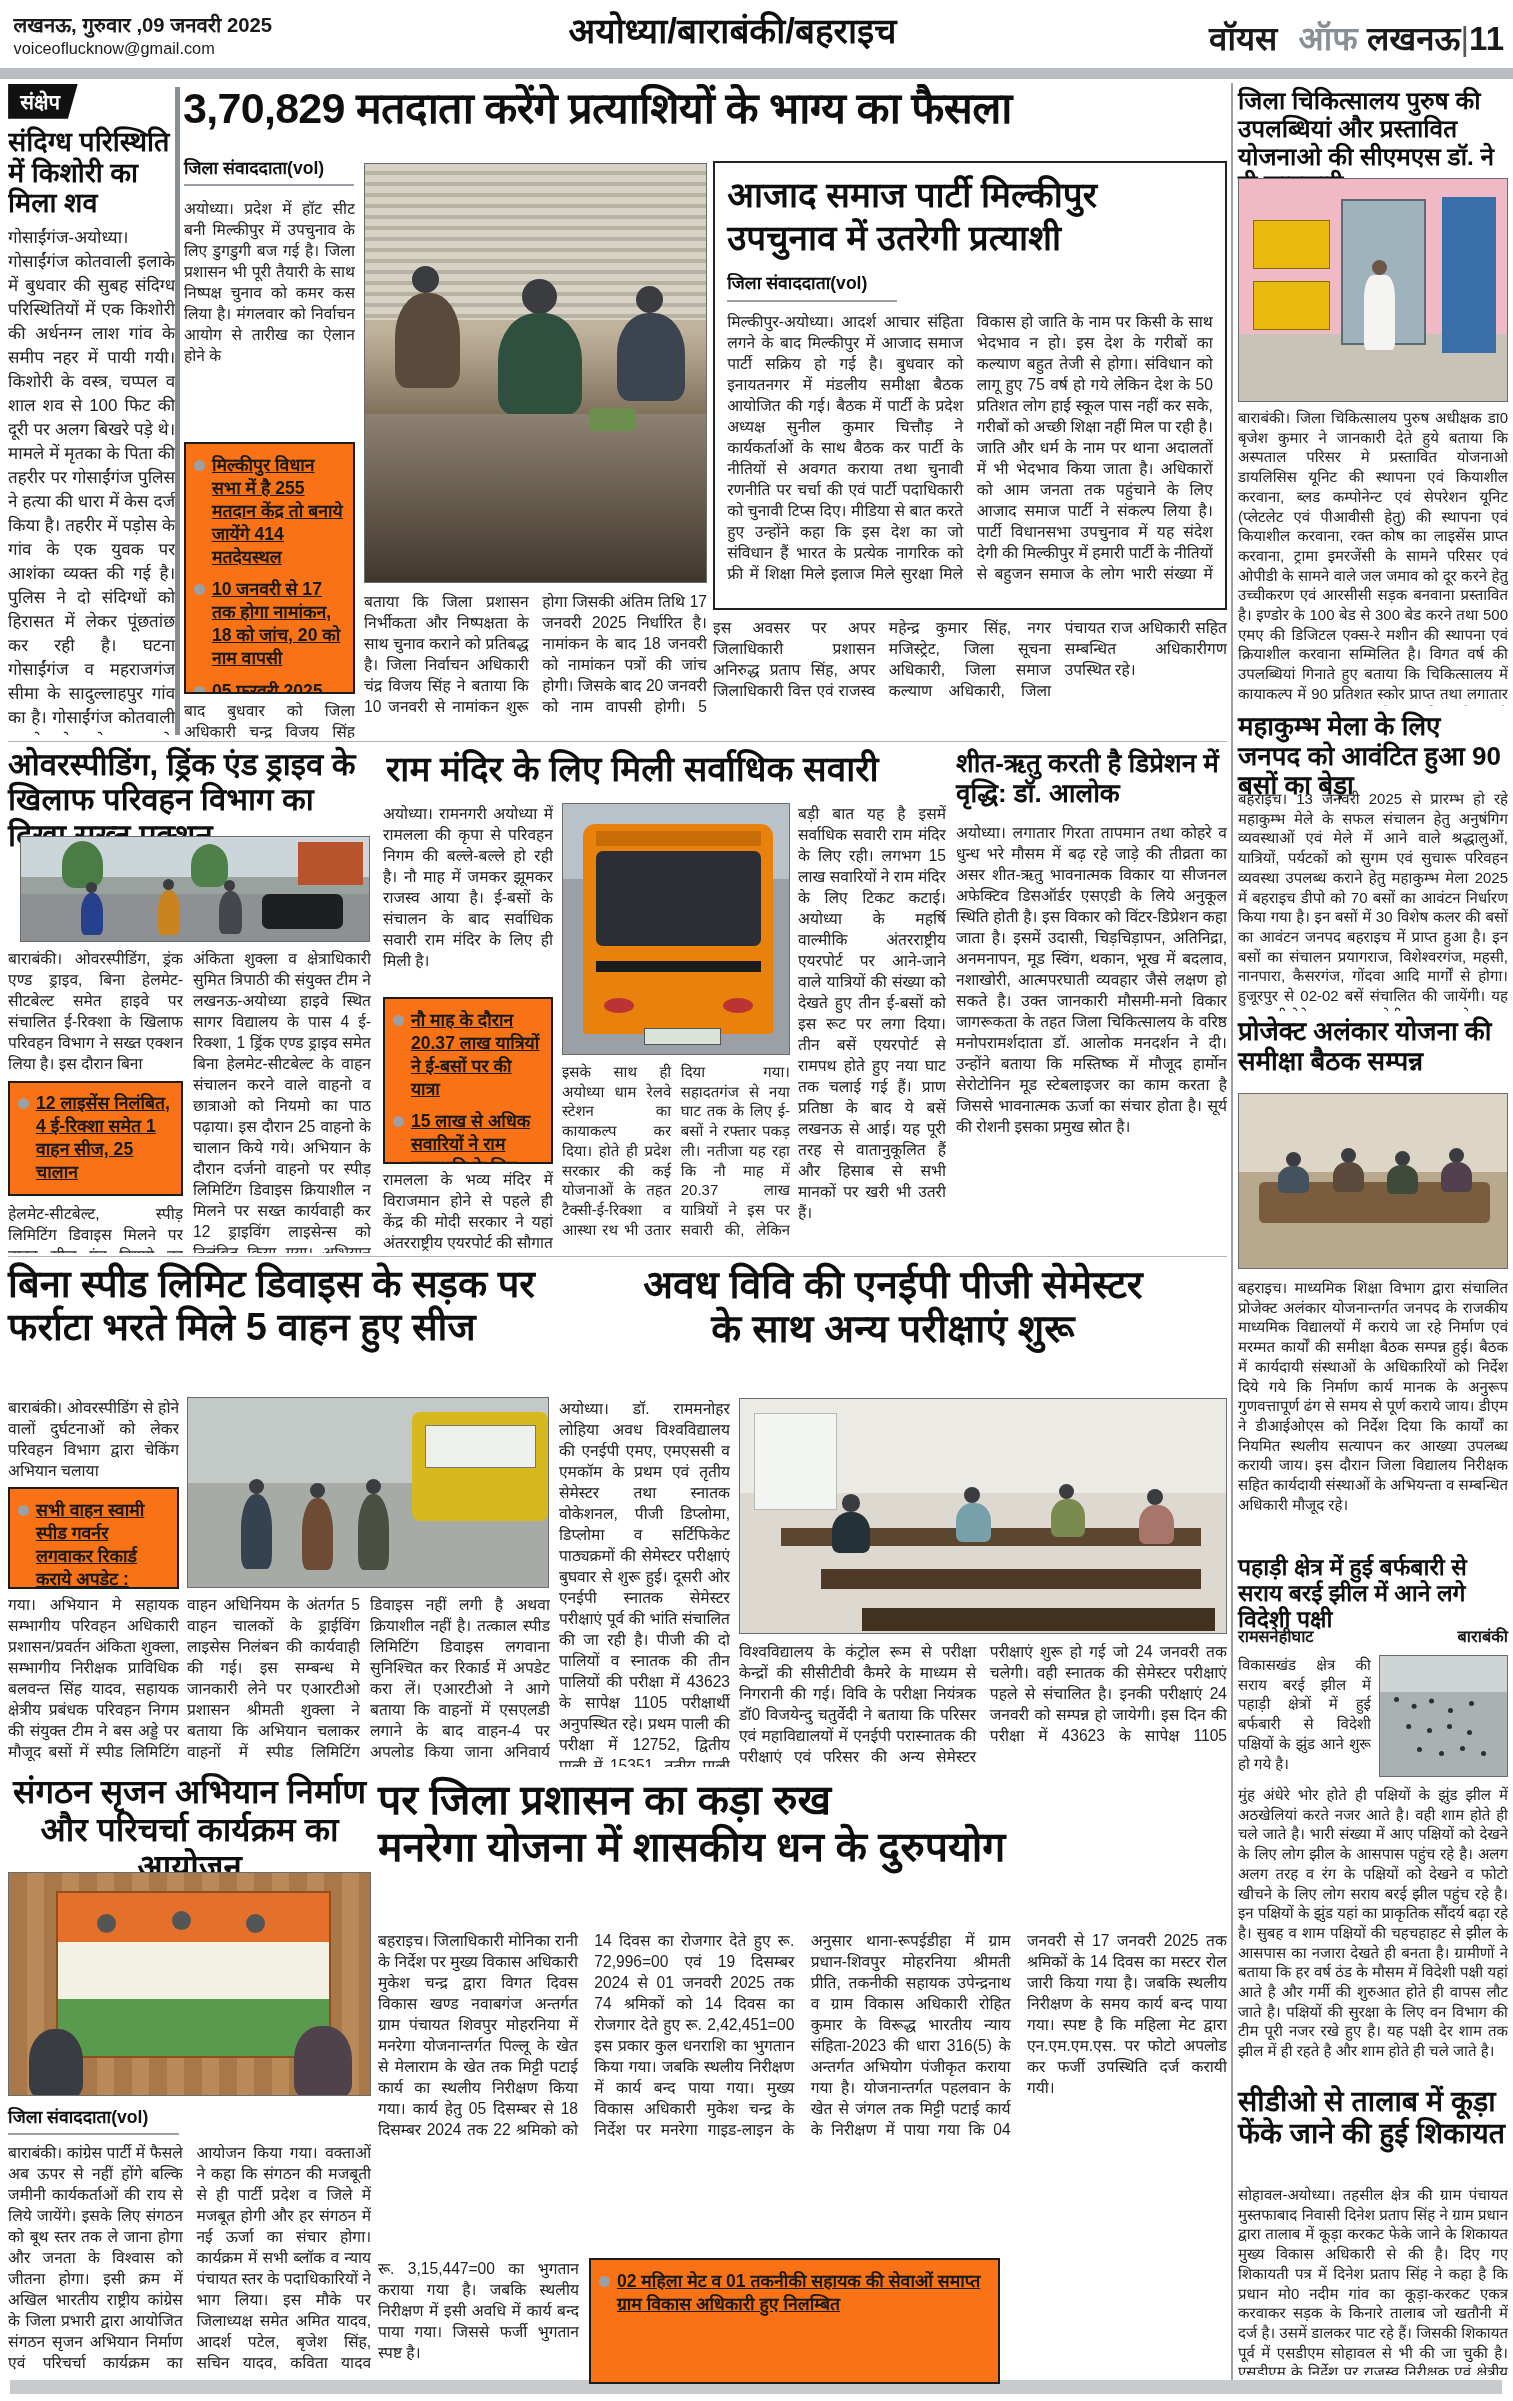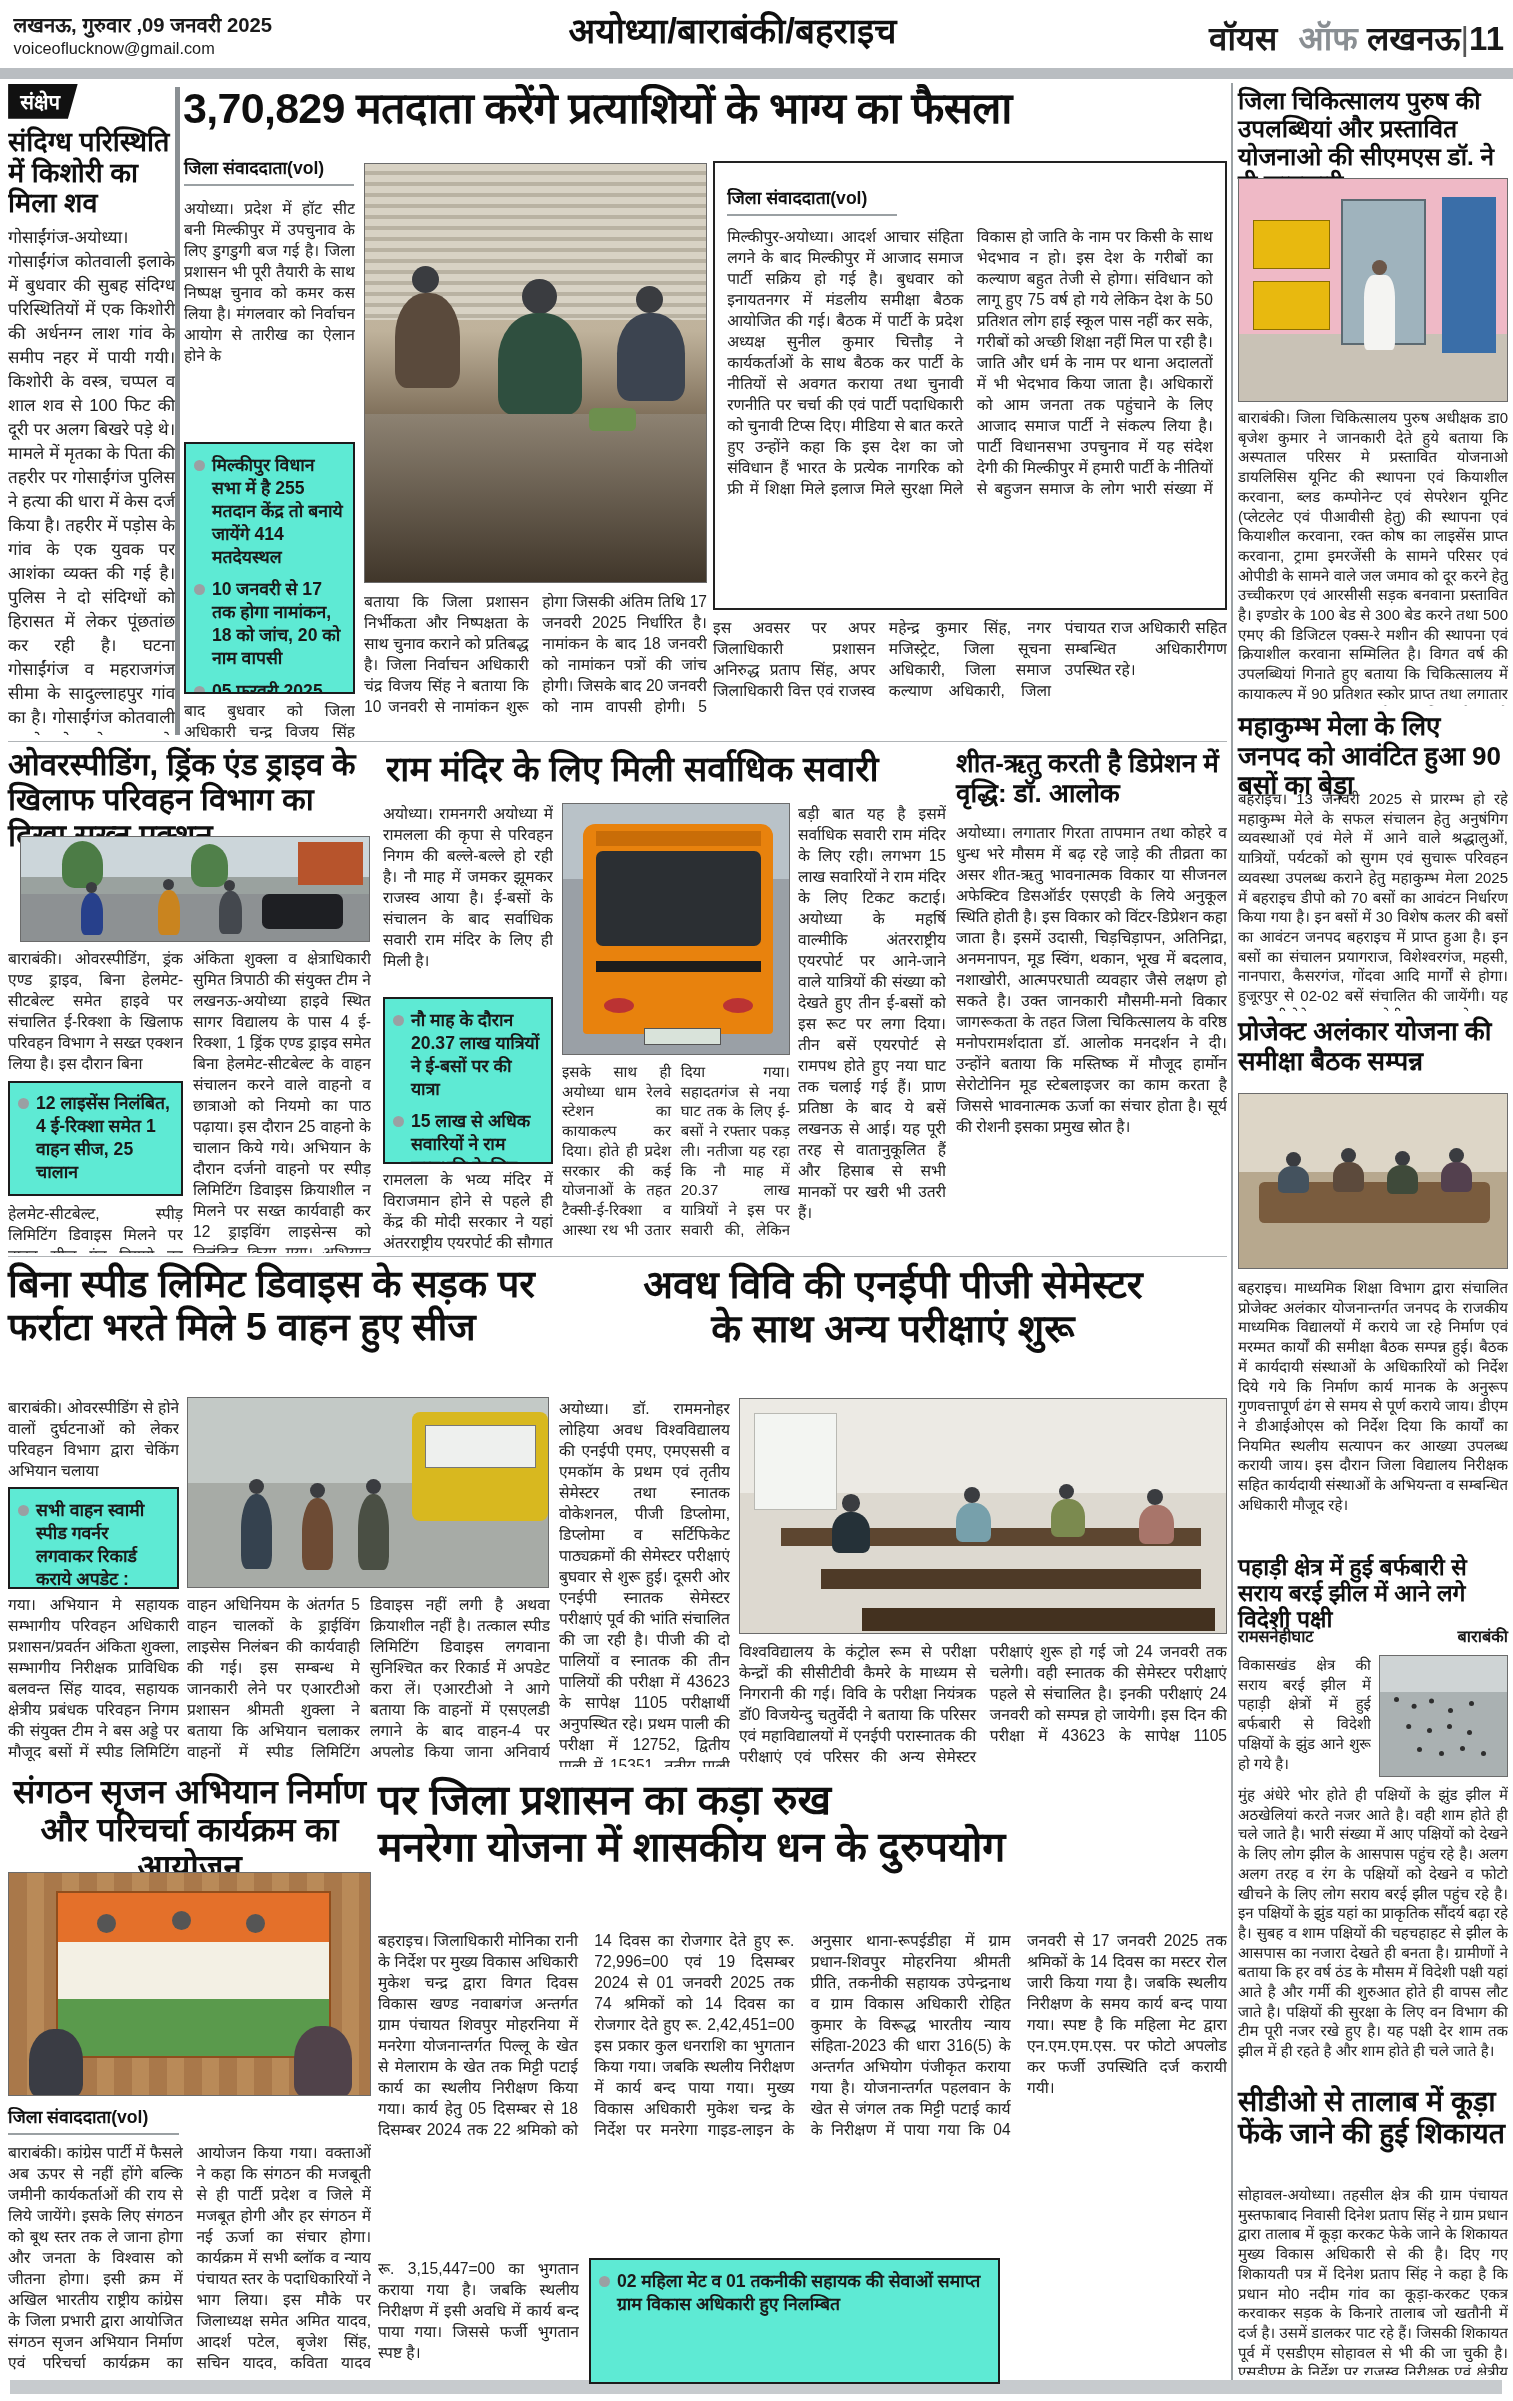--- a/index.html
+++ b/index.html
@@ -3,21 +3,21 @@
 <meta charset="utf-8">
 <style>
   html,body{margin:0;padding:0;background:#f2f0ec;}
   .page{position:relative;width:1514px;height:2401px;background:#ffffff;
         font-family:"Liberation Sans","DejaVu Sans",sans-serif;color:#1a1a1a;overflow:hidden;}
   .abs{position:absolute;}
   .hl{font-weight:800;color:#0f0f0f;line-height:1.14;}
   .body-text{font-size:15.6px;line-height:21px;text-align:justify;overflow:hidden;color:#222;}
   .body-text.sm{font-size:15px;line-height:19.7px;}
   .byline{font-weight:700;font-size:17.6px;border-bottom:2.7px solid #9aa0a3;padding-bottom:5.4px;color:#111;}
-  .bbox{border:2px solid #1c1c1c;padding:9.5px 8.1px;box-sizing:border-box;overflow:hidden;background:#5eead4;}
+  .bbox{border:2px solid #1c1c1c;padding:9.5px 8.1px;box-sizing:border-box;overflow:hidden;background:#f97316;text-decoration:underline;}
   .bitem{display:flex;gap:6.8px;font-weight:700;font-size:17.6px;line-height:23px;margin-bottom:9.5px;text-align:left;}
   .dot{flex:0 0 11px;width:11px;height:11px;border-radius:50%;background:#9aa0a3;margin-top:6.1px;}
   .photo{position:absolute;overflow:hidden;border:1.4px solid #6b6b6b;box-sizing:border-box;background:#cfcfcf;}
   .fig{position:absolute;background:#2c2e33;border-radius:46% 46% 18% 18%;}
   .head{position:absolute;background:#3a3c40;border-radius:50%;}
   .tab{background:#111;color:#fff;font-weight:700;font-size:20.3px;padding:2.7px 17.6px 4.1px 12.2px;
        display:inline-block;clip-path:polygon(0 0,100% 0,86% 100%,0 100%);}
   .vr{background:#8a8f93;}
   .hr{background:#b0b4b7;}
   .cols2{column-count:2;column-gap:13.6px;}
@@ -79,20 +79,21 @@
     <div class="head" style="left:47px;top:102px;width:27px;height:27px;"></div>
     <div class="fig" style="left:30px;top:129px;width:65px;height:95px;background:#5a4a3c;"></div>
     <div class="head" style="left:271px;top:122px;width:27px;height:27px;"></div>
     <div class="fig" style="left:252px;top:149px;width:68px;height:88px;background:#3c4450;"></div>
     <div class="abs" style="left:0;top:250px;width:343px;height:171px;background:linear-gradient(180deg,#8d8272,#3f3529);"></div>
     <div class="abs" style="left:224px;top:244px;width:47px;height:23px;background:#6d8f4e;border-radius:5.4px;"></div>
   </div>
   <div class="abs body-text cols2" style="left:364px;top:591px;width:343px;height:145px;">बताया कि जिला प्रशासन निर्भीकता और निष्पक्षता के साथ चुनाव कराने को प्रतिबद्ध है। जिला निर्वाचन अधिकारी चंद्र विजय सिंह ने बताया कि 10 जनवरी से नामांकन शुरू होगा जिसकी अंतिम तिथि 17 जनवरी 2025 निर्धारित है। नामांकन के बाद 18 जनवरी को नामांकन पत्रों की जांच होगी। जिसके बाद 20 जनवरी को नाम वापसी होगी। 5 फरवरी को मतदान तथा 8 फरवरी 2025 को मतगणना होगी। जिला निर्वाचन अधिकारी चंद्रविजय सिंह ने बताया कि 273-मिल्कीपुर (अ0जा0) विधानसभा उपनिर्वाचन क्षेत्र में कुल मतदाता 3,70,829 है, जिसमें पुरुष मतदाता 1,92,984 व महिला मतदाता 1,77,838 व तृतीय लिंग 07 मतदाता है। पीडब्लूडी मतदाता 4011 तथा 85 प्लस मतदाता 3001 है। चुनाव को सकुशल सम्पन्न कराने हेतु विधानसभा में 255 मतदान केन्द्र व 414 मतदेय स्थल बनाये गये है।</div>
 
   <div class="abs" style="left:713px;top:161px;width:514px;height:449px;border:2px solid #222;box-sizing:border-box;padding:11px 12.2px;overflow:hidden;">
+    <div class="hl" style="font-size:35px;line-height:1.22;">आजाद समाज पार्टी मिल्कीपुर उपचुनाव में उतरेगी प्रत्याशी</div>
     <div class="byline" style="width:170px;margin-top:11px;">जिला संवाददाता(vol)</div>
     <div class="body-text cols2" style="margin-top:9.5px;height:292px;">मिल्कीपुर-अयोध्या। आदर्श आचार संहिता लगने के बाद मिल्कीपुर में आजाद समाज पार्टी सक्रिय हो गई है। बुधवार को इनायतनगर में मंडलीय समीक्षा बैठक आयोजित की गई। बैठक में पार्टी के प्रदेश अध्यक्ष सुनील कुमार चित्तौड़ ने कार्यकर्ताओं के साथ बैठक कर पार्टी के नीतियों से अवगत कराया तथा चुनावी रणनीति पर चर्चा की एवं पार्टी पदाधिकारी को चुनावी टिप्स दिए। मीडिया से बात करते हुए उन्होंने कहा कि इस देश का जो संविधान हैं भारत के प्रत्येक नागरिक को फ्री में शिक्षा मिले इलाज मिले सुरक्षा मिले विकास हो जाति के नाम पर किसी के साथ भेदभाव न हो। इस देश के गरीबों का कल्याण बहुत तेजी से होगा। संविधान को लागू हुए 75 वर्ष हो गये लेकिन देश के 50 प्रतिशत लोग हाई स्कूल पास नहीं कर सके, गरीबों को अच्छी शिक्षा नहीं मिल पा रही है। जाति और धर्म के नाम पर थाना अदालतों में भी भेदभाव किया जाता है। अधिकारों को आम जनता तक पहुंचाने के लिए आजाद समाज पार्टी ने संकल्प लिया है। पार्टी विधानसभा उपचुनाव में यह संदेश देगी की मिल्कीपुर में हमारी पार्टी के नीतियों से बहुजन समाज के लोग भारी संख्या में जुड़ेंगे। उन्होंने कहा कि पार्टी तय करेगी किसको मिल्कीपुर से चुनाव लड़ना है। इस मौके पर मंडल प्रभारी, इसलाम गाजी, अवध प्रसाद, बिरेन्द्र मौर्या, अजय कुमार सहित पार्टी के कार्यकर्ता मौजूद रहे।</div>
   </div>
   <div class="abs body-text cols3" style="left:713px;top:617px;width:514px;height:119px;">इस अवसर पर अपर जिलाधिकारी प्रशासन अनिरुद्ध प्रताप सिंह, अपर जिलाधिकारी वित्त एवं राजस्व महेन्द्र कुमार सिंह, नगर मजिस्ट्रेट, जिला सूचना अधिकारी, जिला समाज कल्याण अधिकारी, जिला पंचायत राज अधिकारी सहित सम्बन्धित अधिकारीगण उपस्थित रहे।</div>
 
   <div class="abs hl" style="left:8.1px;top:747px;width:366px;font-size:31px;">ओवरस्पीडिंग, ड्रिंक एंड ड्राइव के खिलाफ परिवहन विभाग का दिखा सख्त एक्शन</div>
   <div class="photo" style="left:20.3px;top:836px;width:350px;height:106px;background:linear-gradient(180deg,#ccd6da 0 38%,#9aa29f 38% 55%,#8d9193 55% 100%);">
     <div class="abs" style="left:41px;top:4.1px;width:41px;height:47px;background:#4c7c46;border-radius:50% 50% 30% 30%;"></div>
     <div class="abs" style="left:170px;top:6.8px;width:37px;height:43px;background:#50804a;border-radius:50% 50% 30% 30%;"></div>
     <div class="abs" style="left:277px;top:5.4px;width:65px;height:43px;background:#b7542c;"></div>

